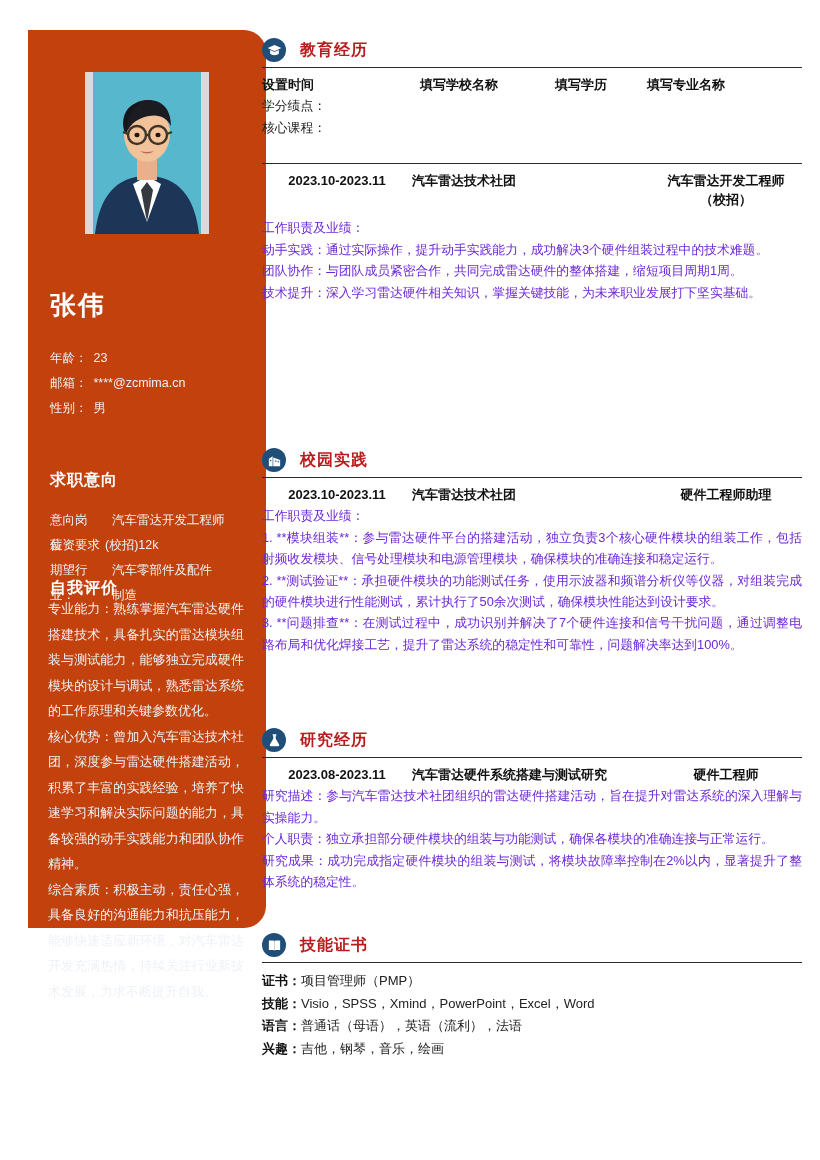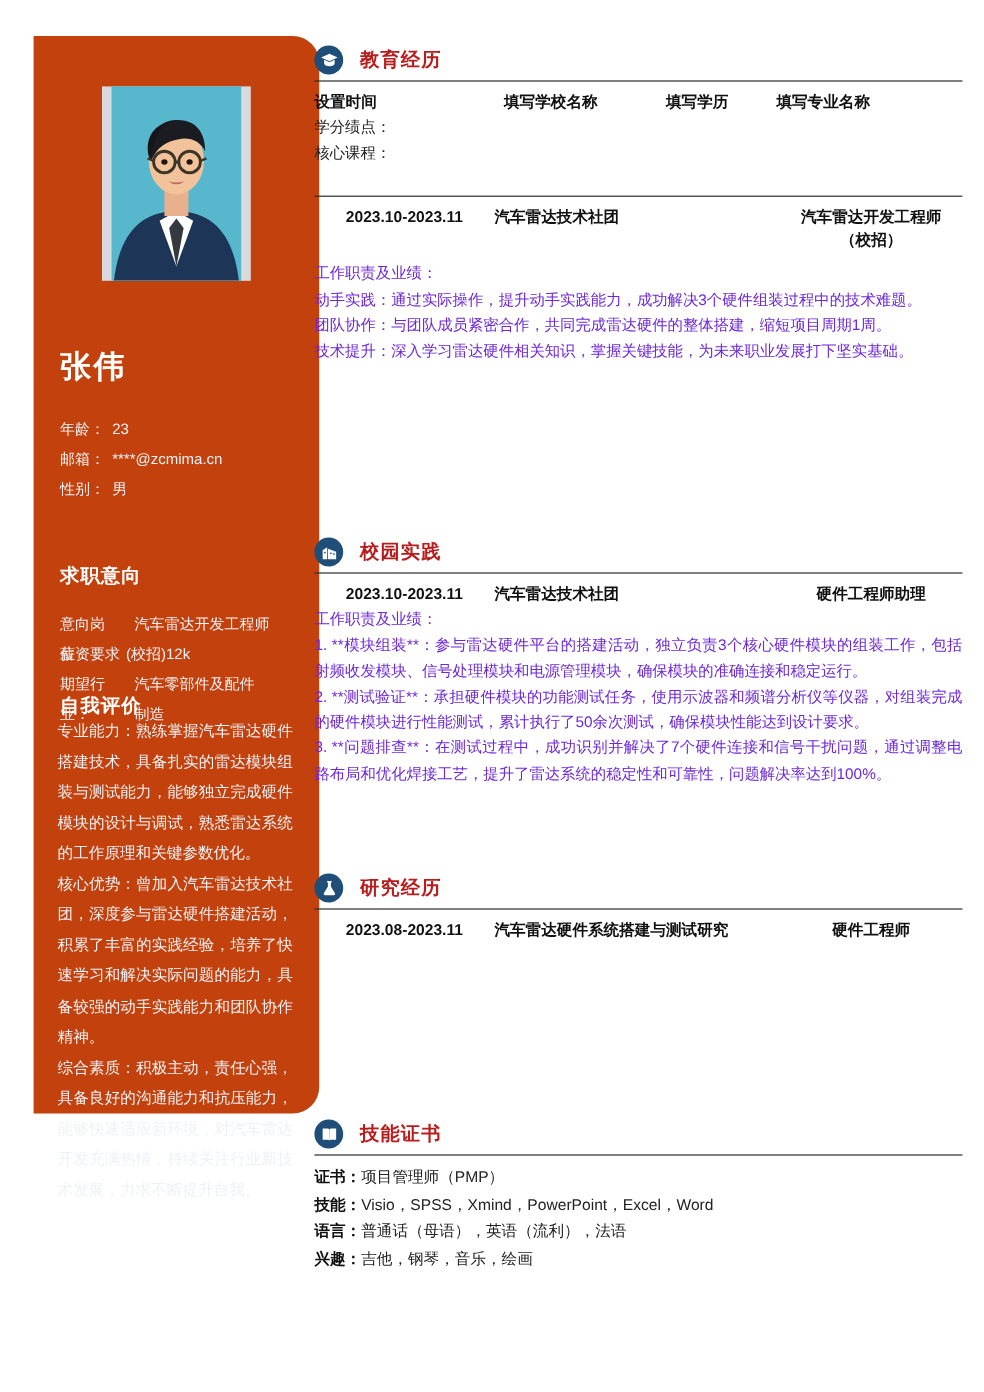--- a/index.html
+++ b/index.html
@@ -280,20 +280,25 @@
             <path d="M9 2 h6 v2 h-1 v5.2 l5.4 9.1 A2 2 0 0 1 17.7 21 H6.3 a2 2 0 0 1 -1.7 -2.7 L10 9.2 V4 H9 Z"></path>
           </svg>
         </span>
         <span class="sec-title">研究经历</span>
       </div>
       <div class="sec-rule"></div>
       <div class="meta-row">
         <span class="meta-date">2023.08-2023.11</span>
         <span class="meta-org">汽车雷达硬件系统搭建与测试研究</span>
         <span class="meta-role center">硬件工程师</span>
+      </div>
+      <div class="body-txt">
+        <p>研究描述：参与汽车雷达技术社团组织的雷达硬件搭建活动，旨在提升对雷达系统的深入理解与实操能力。</p>
+        <p>个人职责：独立承担部分硬件模块的组装与功能测试，确保各模块的准确连接与正常运行。</p>
+        <p>研究成果：成功完成指定硬件模块的组装与测试，将模块故障率控制在2%以内，显著提升了整体系统的稳定性。</p>
       </div>
     </div>
 
     <div class="section" id="sec-skill">
       <div class="sec-head">
         <span class="sec-icon">
           <svg width="15" height="15" viewBox="0 0 24 24" fill="#ffffff">
             <path d="M3 4 h7 a2 2 0 0 1 2 2 v14 a3 3 0 0 0 -2 -1 H3 Z"></path>
             <path d="M21 4 h-7 a2 2 0 0 0 -2 2 v14 a3 3 0 0 1 2 -1 h7 Z"></path>
           </svg>

